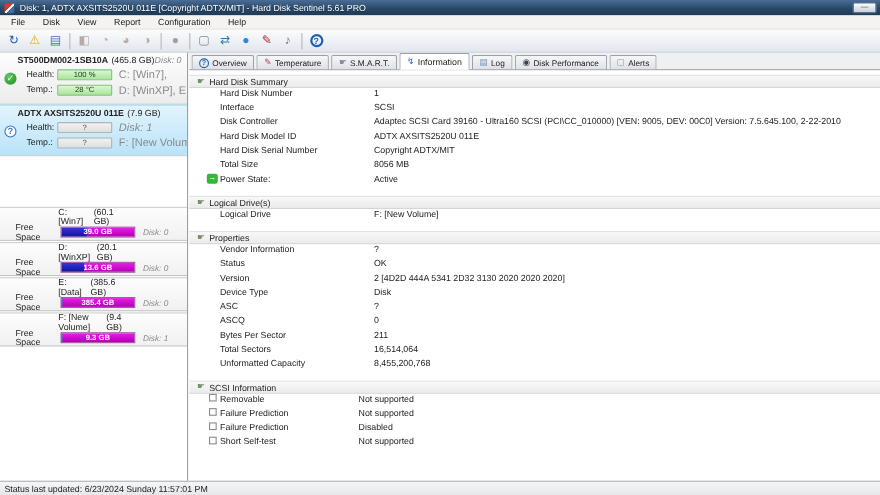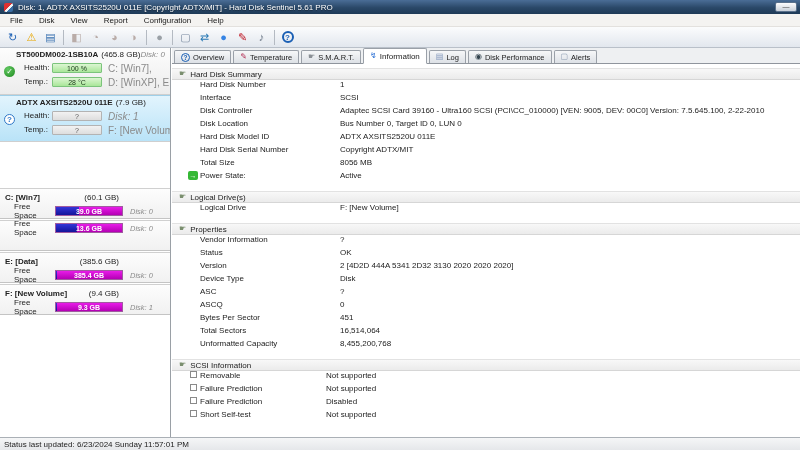--- a/index.html
+++ b/index.html
@@ -54,21 +54,21 @@
   .status-bubble { position:absolute; left:4px; top:18px; width:11px; height:11px;
     border-radius:50%; text-align:center; }
   .status-bubble.ok { background:radial-gradient(circle at 35% 30%,#62c862,#1f8a1f);
     color:#fff; font-size:8px; line-height:11px; }
   .status-bubble.unknown { background:#fff; border:1px solid #2f78c8; color:#2f78c8;
     font-weight:bold; font-size:8px; line-height:9px; }
   .partitions { position:absolute; top:140px; left:0; right:0; }
   .part-item { height:31px; border-top:1px solid #d0d0d0; border-bottom:1px solid #c4c4c4;
     margin-bottom:1px; background:linear-gradient(#fdfdfd,#f1f1f1); }
   .part-header { height:15px; display:flex; align-items:center; padding:1px 5px 0 5px; }
-  .part-label { font-weight:bold; }
+  .part-label { font-weight:normal;margin-left:48px; }
   .part-size { margin-left:auto; margin-right:46px; }
   .part-row { height:14px; display:flex; align-items:center; padding-left:14px; }
   .part-row .row-label { width:41px; }
   .fbar { width:68px; height:10px; position:relative; display:flex; border:1px solid #a05aa0; }
   .fbar .used { background:linear-gradient(#3434d8,#14149a); height:100%; }
   .fbar .free { background:linear-gradient(#e81ce8,#b400b4); height:100%; flex:1; }
   .fbar .ftext { position:absolute; inset:0; color:#fff; font-weight:bold; font-size:7px;
     line-height:9px; text-align:center; }
   .part-disk { margin-left:7px; font-style:italic; color:#8a8a8a; font-size:7.5px; }
   
@@ -217,20 +217,24 @@
           <span class="row-label">Free Space</span>
           <div class="fbar">
             <span class="used" style="width: 35%;"></span>
             <span class="free"></span>
             <span class="ftext">39.0 GB</span>
           </div>
           <span class="part-disk">Disk: 0</span>
         </div>
       </div>
       <div class="part-item">
+        <div class="part-header">
+          <span class="part-label">D: [WinXP]</span>
+          <span class="part-size">(20.1 GB)</span>
+        </div>
         <div class="part-row">
           <span class="row-label">Free Space</span>
           <div class="fbar">
             <span class="used" style="width: 32%;"></span>
             <span class="free"></span>
             <span class="ftext">13.6 GB</span>
           </div>
           <span class="part-disk">Disk: 0</span>
         </div>
       </div>
@@ -309,24 +313,20 @@
       </div>
       <div class="info-row">
         <span class="info-label">Interface</span>
         <span class="info-value">SCSI</span>
       </div>
       <div class="info-row">
         <span class="info-label">Disk Controller</span>
         <span class="info-value">Adaptec SCSI Card 39160 - Ultra160 SCSI (PCI\CC_010000) [VEN: 9005, DEV: 00C0] Version: 7.5.645.100, 2-22-2010</span>
       </div>
       <div class="info-row">
-        <span class="info-label">Disk Location</span>
-        <span class="info-value">Bus Number 0, Target ID 0, LUN 0</span>
-      </div>
-      <div class="info-row">
         <span class="info-label">Hard Disk Model ID</span>
         <span class="info-value">ADTX   AXSITS2520U 011E</span>
       </div>
       <div class="info-row">
         <span class="info-label">Hard Disk Serial Number</span>
         <span class="info-value">Copyright ADTX/MIT</span>
       </div>
       <div class="info-row">
         <span class="info-label">Total Size</span>
         <span class="info-value">8056 MB</span>
@@ -367,21 +367,21 @@
       <div class="info-row">
         <span class="info-label">ASC</span>
         <span class="info-value">?</span>
       </div>
       <div class="info-row">
         <span class="info-label">ASCQ</span>
         <span class="info-value">0</span>
       </div>
       <div class="info-row">
         <span class="info-label">Bytes Per Sector</span>
-        <span class="info-value">451</span>
+        <span class="info-value">211</span>
       </div>
       <div class="info-row">
         <span class="info-label">Total Sectors</span>
         <span class="info-value">16,514,064</span>
       </div>
       <div class="info-row">
         <span class="info-label">Unformatted Capacity</span>
         <span class="info-value">8,455,200,768</span>
       </div>
       <div class="sec-header">

